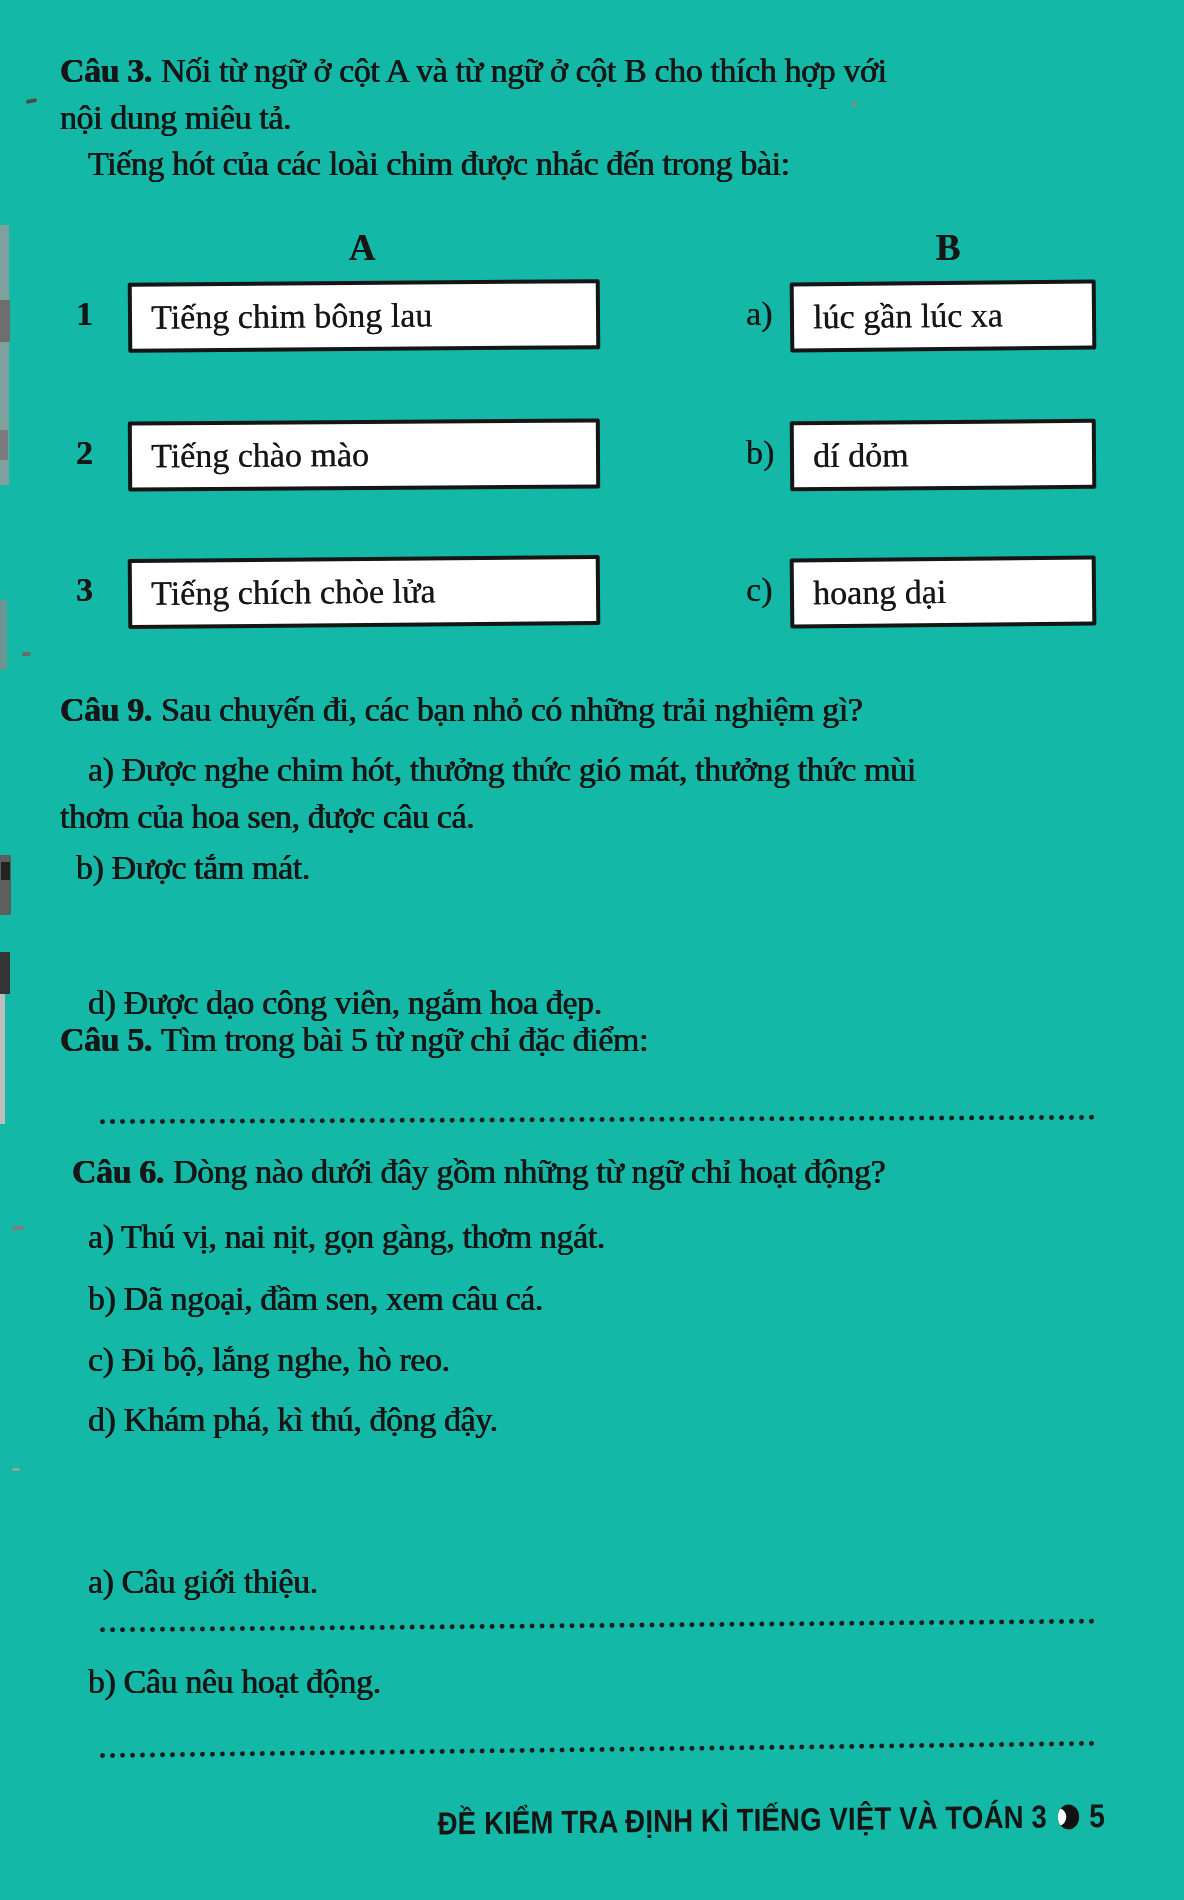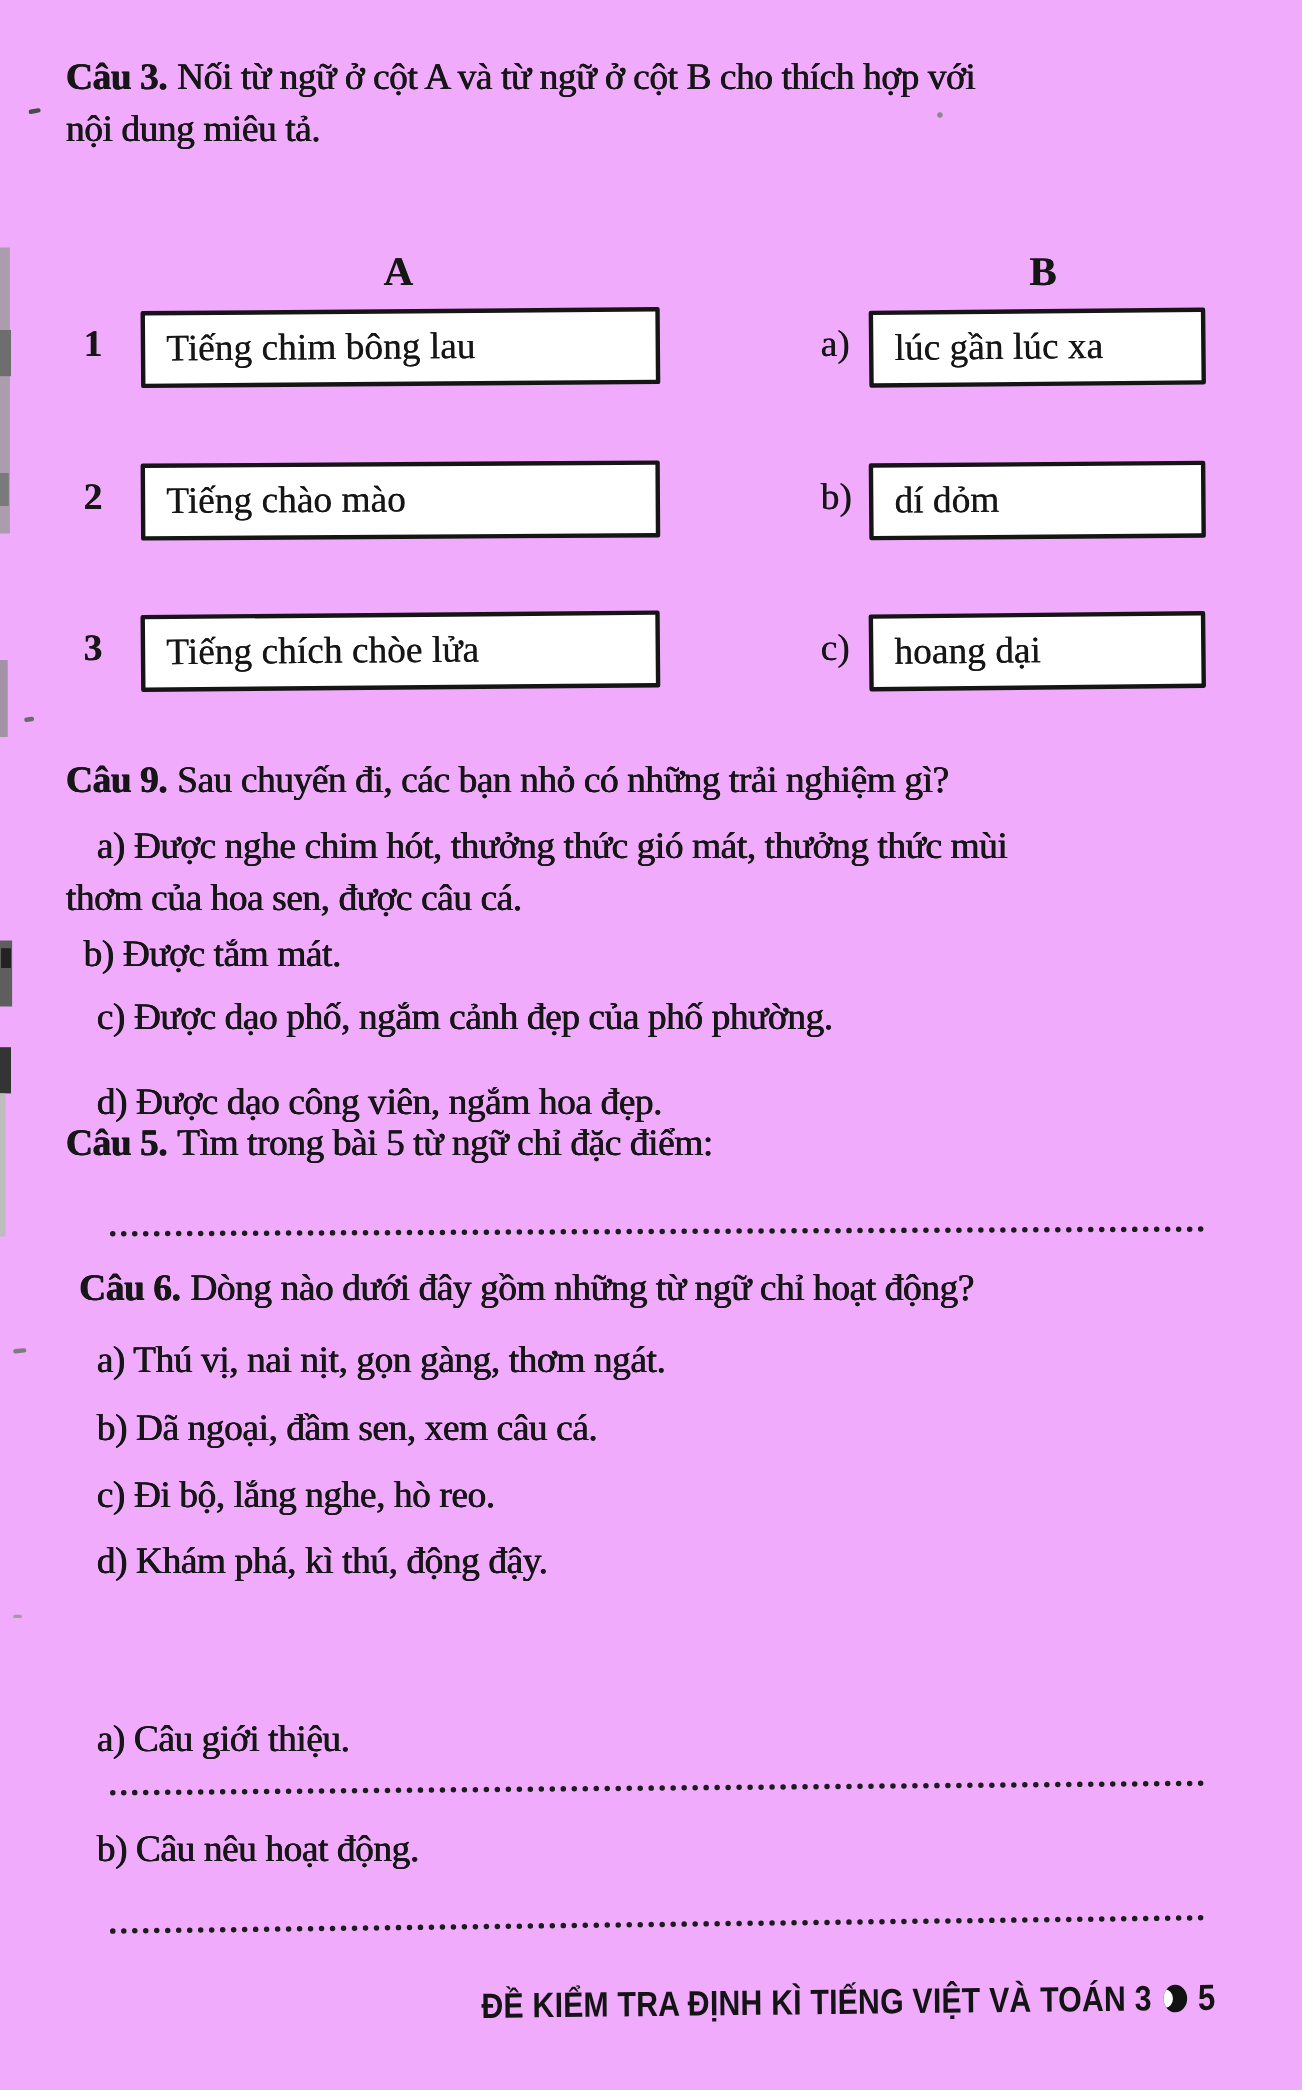--- a/index.html
+++ b/index.html
@@ -1,20 +1,20 @@
 <!DOCTYPE html>
 <html><head>
 <meta charset="utf-8">
 <style>
   html,body{margin:0;padding:0;background:#e8e8e8;}
   .page{
     position:relative;
     width:1184px;height:1900px;
     margin:0 auto;
-    background:#f0abfc;
+    background:#14b8a6;
     overflow:hidden;
     font-family:"Liberation Serif","DejaVu Serif",serif;
     color:#161616;
   }
   .line{
     position:absolute;
     font-size:34px;
     line-height:1.25;
     letter-spacing:-0.4px;
     white-space:nowrap;
@@ -78,20 +78,21 @@
   .pageno{font-size:33px;}
   .artifact{position:absolute;}
 </style>
 </head>
 <body>
 
 <div class="page">
 
   <div class="line" style="top:50px;left:60px;"><span class="b">Câu 3.</span><span>Nối từ ngữ ở cột A và từ ngữ ở cột B cho thích hợp với</span></div>
   <div class="line" style="top:97px;left:60px;text-align:center;">nội dung miêu tả.</div>
+  <div class="line" style="top:143px;left:88px;">Tiếng hót của các loài chim được nhắc đến trong bài:</div>
 
   <div class="colhead" style="top:226px;left:332px;">A</div>
   <div class="colhead" style="top:226px;left:918px;">B</div>
 
   <div class="rownum" style="top:294px;left:76px;">1</div>
   <div class="bx bxa" style="top:281px;left:128px;transform:rotate(-0.45deg);">Tiếng chim bông lau</div>
   <div class="rowlbl" style="top:294px;left:746px;">a)</div>
   <div class="bx bxb" style="top:281px;left:790px;transform:rotate(-0.55deg);">lúc gần lúc xa</div>
 
   <div class="rownum" style="top:433px;left:76px;">2</div>
@@ -101,21 +102,20 @@
 
   <div class="rownum" style="top:570px;left:76px;">3</div>
   <div class="bx bxa" style="top:557px;left:128px;transform:rotate(-0.5deg);">Tiếng chích chòe lửa</div>
   <div class="rowlbl" style="top:570px;left:746px;">c)</div>
   <div class="bx bxb" style="top:557px;left:790px;transform:rotate(-0.6deg);">hoang dại</div>
 
   <div class="line" style="top:689px;left:60px;"><span class="b">Câu 9.</span><span>Sau chuyến đi, các bạn nhỏ có những trải nghiệm gì?</span></div>
   <div class="line" style="top:749px;left:88px;">a) Được nghe chim hót, thưởng thức gió mát, thưởng thức mùi</div>
   <div class="line" style="top:796px;left:60px;">thơm của hoa sen, được câu cá.</div>
   <div class="line" style="top:847px;left:76px;text-align:right;">b) Được tắm mát.</div>
-  <div class="line" style="top:904px;left:88px;">c) Được dạo phố, ngắm cảnh đẹp của phố phường.</div>
   <div class="line" style="top:961px;left:88px;margin-top:21px;">d) Được dạo công viên, ngắm hoa đẹp.</div>
 
   <div class="line" style="top:1019px;left:60px;"><span class="b">Câu 5.</span><span>Tìm trong bài 5 từ ngữ chỉ đặc điểm:</span></div>
   <div class="dots" style="top:1117px;left:100px;transform:rotate(-0.25deg);"></div>
 
   <div class="line" style="top:1151px;left:72px;"><span class="b">Câu 6.</span><span>Dòng nào dưới đây gồm những từ ngữ chỉ hoạt động?</span></div>
   <div class="line" style="top:1216px;left:88px;">a) Thú vị, nai nịt, gọn gàng, thơm ngát.</div>
   <div class="line" style="top:1278px;left:88px;">b) Dã ngoại, đầm sen, xem câu cá.</div>
   <div class="line" style="top:1339px;left:88px;">c) Đi bộ, lắng nghe, hò reo.</div>
   <div class="line" style="top:1399px;left:88px;">d) Khám phá, kì thú, động đậy.</div>

